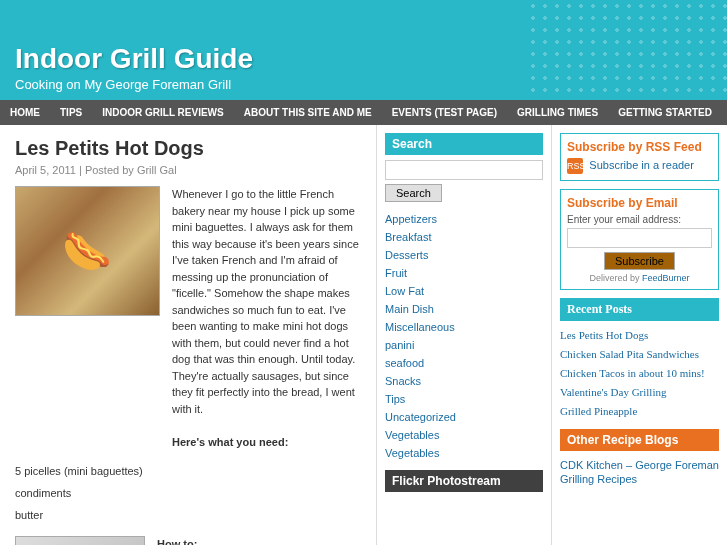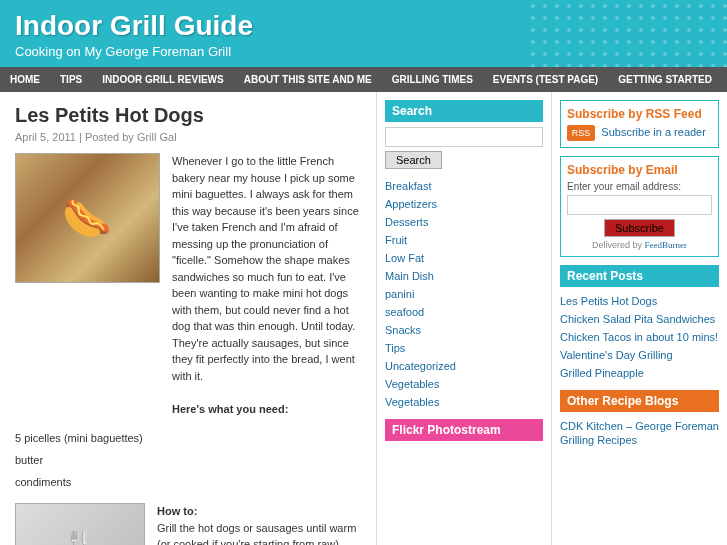--- a/index.html
+++ b/index.html
@@ -18,20 +18,21 @@
       right: 0; top: 0;
       width: 200px; height: 100%;
       background-image: radial-gradient(circle, rgba(255,255,255,0.25) 2px, transparent 2px);
       background-size: 12px 12px;
     }
     #header h1 {
       color: white;
       font-size: 28px;
       font-weight: bold;
       text-shadow: 1px 1px 2px rgba(0,0,0,0.3);
+      margin-top: 33px;
     }
     #header h2 {
       color: white;
       font-size: 13px;
       font-weight: normal;
       margin-top: 2px;
     }
 
     
     #nav {
@@ -63,94 +64,95 @@
 <div id="header">
   <h1>Indoor Grill Guide</h1>
   <h2>Cooking on My George Foreman Grill</h2>
 </div>
 
 <div id="nav">
   <div class="nav-item">HOME</div>
   <div class="nav-item">TIPS</div>
   <div class="nav-item">INDOOR GRILL REVIEWS</div>
   <div class="nav-item">ABOUT THIS SITE AND ME</div>
+  <div class="nav-item">EVENTS (TEST PAGE)</div>
   <div class="nav-item">GRILLING TIMES</div>
-  <div class="nav-item">EVENTS (TEST PAGE)</div>
   <div class="nav-item">GETTING STARTED</div>
 </div>
 
 <div id="main">
 <div id="content2" style="flex:1;padding:12px 15px;border-right:1px solid #ddd;min-width:0;">
   <h1 style="font-size:20px;color:#333;font-weight:bold;margin-bottom:4px;">Les Petits Hot Dogs</h1>
   <div style="font-size:11px;color:#888;margin-bottom:10px;">April 5, 2011  |  Posted by Grill Gal</div>
   <div style="display:flex;gap:12px;margin-bottom:10px;">
     <div style="width:145px;height:130px;background:linear-gradient(135deg,#c8a86e,#a07040,#d4b87a,#8a6030);flex-shrink:0;border:1px solid #aaa;display:flex;align-items:center;justify-content:center;font-size:40px;">🌭</div>
     <div style="font-size:11px;color:#333;line-height:1.5;">
       Whenever I go to the little French bakery near my house I pick up some mini baguettes. I always ask for them this way because it's been years since I've taken French and I'm afraid of messing up the pronunciation of "ficelle." Somehow the shape makes sandwiches so much fun to eat. I've been wanting to make mini hot dogs with them, but could never find a hot dog that was thin enough. Until today. They're actually sausages, but since they fit perfectly into the bread, I went with it.
       <br><br><b>Here's what you need:</b>
     </div>
   </div>
   <div style="font-size:11px;color:#333;line-height:2;margin-bottom:10px;">
     <div>5 picelles (mini baguettes)</div>
+        <div>condiments</div>
         <div>butter</div>
-        <div>condiments</div>
   </div>
   <div style="display:flex;gap:12px;margin-top:8px;">
     <div style="width:130px;height:80px;background:linear-gradient(135deg,#ddd,#bbb);flex-shrink:0;border:1px solid #aaa;display:flex;align-items:center;justify-content:center;font-size:28px;">🍴</div>
     <div style="font-size:11px;color:#333;line-height:1.5;">
       <b>How to:</b><br>Grill the hot dogs or sausages until warm (or cooked if you're starting from raw).
     </div>
   </div>
 </div>
 <div style="display:flex;width:350px;flex-shrink:0;">
   <div style="width:175px;padding:8px;border-right:1px solid #ddd;">
 
     <div style="margin-bottom:8px;">
       <div style="background:#29b8c8;color:white;font-size:12px;font-weight:bold;padding:4px 7px;margin-bottom:5px;">Search</div>
       <input style="width: 100%; border: 1px solid rgb(204, 204, 204); padding: 3px; font-size: 11px; margin-bottom: 4px;" type="text">
       <button style="background:#e0e0e0;border:1px solid #aaa;padding:2px 10px;font-size:11px;cursor:pointer;">Search</button>
     </div>
 
     <div style="margin-bottom:8px;">
       <ul style="list-style:none;padding:0;">
-        <li style="padding:2px 0;"><a style="color:#1a6ba0;font-size:11px;cursor:pointer;text-decoration:none;">Breakfast</a></li>
-            <li style="padding:2px 0;"><a style="color:#1a6ba0;font-size:11px;cursor:pointer;text-decoration:none;">Appetizers</a></li>
+        <li style="padding:2px 0;"><a style="color:#1a6ba0;font-size:11px;cursor:pointer;text-decoration:none;">Appetizers</a></li>
+            <li style="padding:2px 0;"><a style="color:#1a6ba0;font-size:11px;cursor:pointer;text-decoration:none;">Breakfast</a></li>
             <li style="padding:2px 0;"><a style="color:#1a6ba0;font-size:11px;cursor:pointer;text-decoration:none;">Desserts</a></li>
             <li style="padding:2px 0;"><a style="color:#1a6ba0;font-size:11px;cursor:pointer;text-decoration:none;">Fruit</a></li>
             <li style="padding:2px 0;"><a style="color:#1a6ba0;font-size:11px;cursor:pointer;text-decoration:none;">Low Fat</a></li>
             <li style="padding:2px 0;"><a style="color:#1a6ba0;font-size:11px;cursor:pointer;text-decoration:none;">Main Dish</a></li>
+            <li style="padding:2px 0;"><a style="color:#1a6ba0;font-size:11px;cursor:pointer;text-decoration:none;">Miscellaneous</a></li>
             <li style="padding:2px 0;"><a style="color:#1a6ba0;font-size:11px;cursor:pointer;text-decoration:none;">panini</a></li>
             <li style="padding:2px 0;"><a style="color:#1a6ba0;font-size:11px;cursor:pointer;text-decoration:none;">seafood</a></li>
             <li style="padding:2px 0;"><a style="color:#1a6ba0;font-size:11px;cursor:pointer;text-decoration:none;">Snacks</a></li>
             <li style="padding:2px 0;"><a style="color:#1a6ba0;font-size:11px;cursor:pointer;text-decoration:none;">Tips</a></li>
             <li style="padding:2px 0;"><a style="color:#1a6ba0;font-size:11px;cursor:pointer;text-decoration:none;">Uncategorized</a></li>
             <li style="padding:2px 0;"><a style="color:#1a6ba0;font-size:11px;cursor:pointer;text-decoration:none;">Vegetables</a></li>
             <li style="padding:2px 0;"><a style="color:#1a6ba0;font-size:11px;cursor:pointer;text-decoration:none;">Vegetables</a></li>
       </ul>
     </div>
 
-    <div style="background:#ec4899;color:white;font-size:12px;font-weight:bold;padding:4px 7px;">Flickr Photostream</div>
+    <div style="background:#404040;color:white;font-size:12px;font-weight:bold;padding:4px 7px;">Flickr Photostream</div>
   </div>
   <div style="width:175px;padding:8px;">
 
     <div style="border:1px solid #29b8c8;padding:6px;margin-bottom:8px;">
       <div style="color:#e87020;font-size:12px;font-weight:bold;margin-bottom:4px;">Subscribe by RSS Feed</div>
-      <span style="display:inline-block;width:28px;height:16px;background:#e87020;border-radius:2px;color:white;font-size:9px;text-align:center;line-height:16px;margin-right:3px;">RSS</span>
+      <span style="display:inline-block;width:16px;height:16px;background:#e87020;border-radius:2px;color:white;font-size:9px;text-align:center;line-height:16px;margin-right:3px;">RSS</span>
       <span style="font-size:11px;color:#1a6ba0;cursor:pointer;">Subscribe in a reader</span>
     </div>
 
     <div style="border:1px solid #29b8c8;padding:6px;margin-bottom:8px;">
       <div style="color:#e87020;font-size:12px;font-weight:bold;margin-bottom:4px;">Subscribe by Email</div>
       <div style="font-size:10px;color:#555;margin-bottom:3px;">Enter your email address:</div>
       <input style="width: 100%; border: 1px solid rgb(204, 204, 204); padding: 3px; font-size: 11px; margin-bottom: 4px;" type="text">
-      <button style="background:#b91c1c;border:1px solid #aaa;padding:2px 10px;font-size:11px;cursor:pointer;display:block;margin:0 auto 3px auto;">Subscribe</button>
-      <div style="font-size:9px;color:#888;text-align:center;">Delivered by <span style="color:#1a6ba0;cursor:pointer;font-family:Liberation Serif, serif;">FeedBurner</span></div>
+      <button style="background:#a16207;border:1px solid #aaa;padding:2px 10px;font-size:11px;cursor:pointer;display:block;margin:0 auto 3px auto;">Subscribe</button>
+      <div style="font-size:9px;color:#888;text-align:center;">Delivered by <span style="color:#1a6ba0;cursor:pointer;">FeedBurner</span></div>
     </div>
 
-    <div style="margin-bottom:8px;">
+    <div style="margin-bottom:8px;font-family:Liberation Serif, serif;">
       <div style="background:#29b8c8;color:white;font-size:12px;font-weight:bold;padding:4px 7px;margin-bottom:5px;">Recent Posts</div>
       <ul style="list-style:none;padding:0;">
         <li style="padding:2px 0;"><a style="color:#1a6ba0;font-size:11px;cursor:pointer;text-decoration:none;">Les Petits Hot Dogs</a></li>
             <li style="padding:2px 0;"><a style="color:#1a6ba0;font-size:11px;cursor:pointer;text-decoration:none;">Chicken Salad Pita Sandwiches</a></li>
             <li style="padding:2px 0;"><a style="color:#1a6ba0;font-size:11px;cursor:pointer;text-decoration:none;">Chicken Tacos in about 10 mins!</a></li>
             <li style="padding:2px 0;"><a style="color:#1a6ba0;font-size:11px;cursor:pointer;text-decoration:none;">Valentine's Day Grilling</a></li>
             <li style="padding:2px 0;"><a style="color:#1a6ba0;font-size:11px;cursor:pointer;text-decoration:none;">Grilled Pineapple</a></li>
       </ul>
     </div>
 

